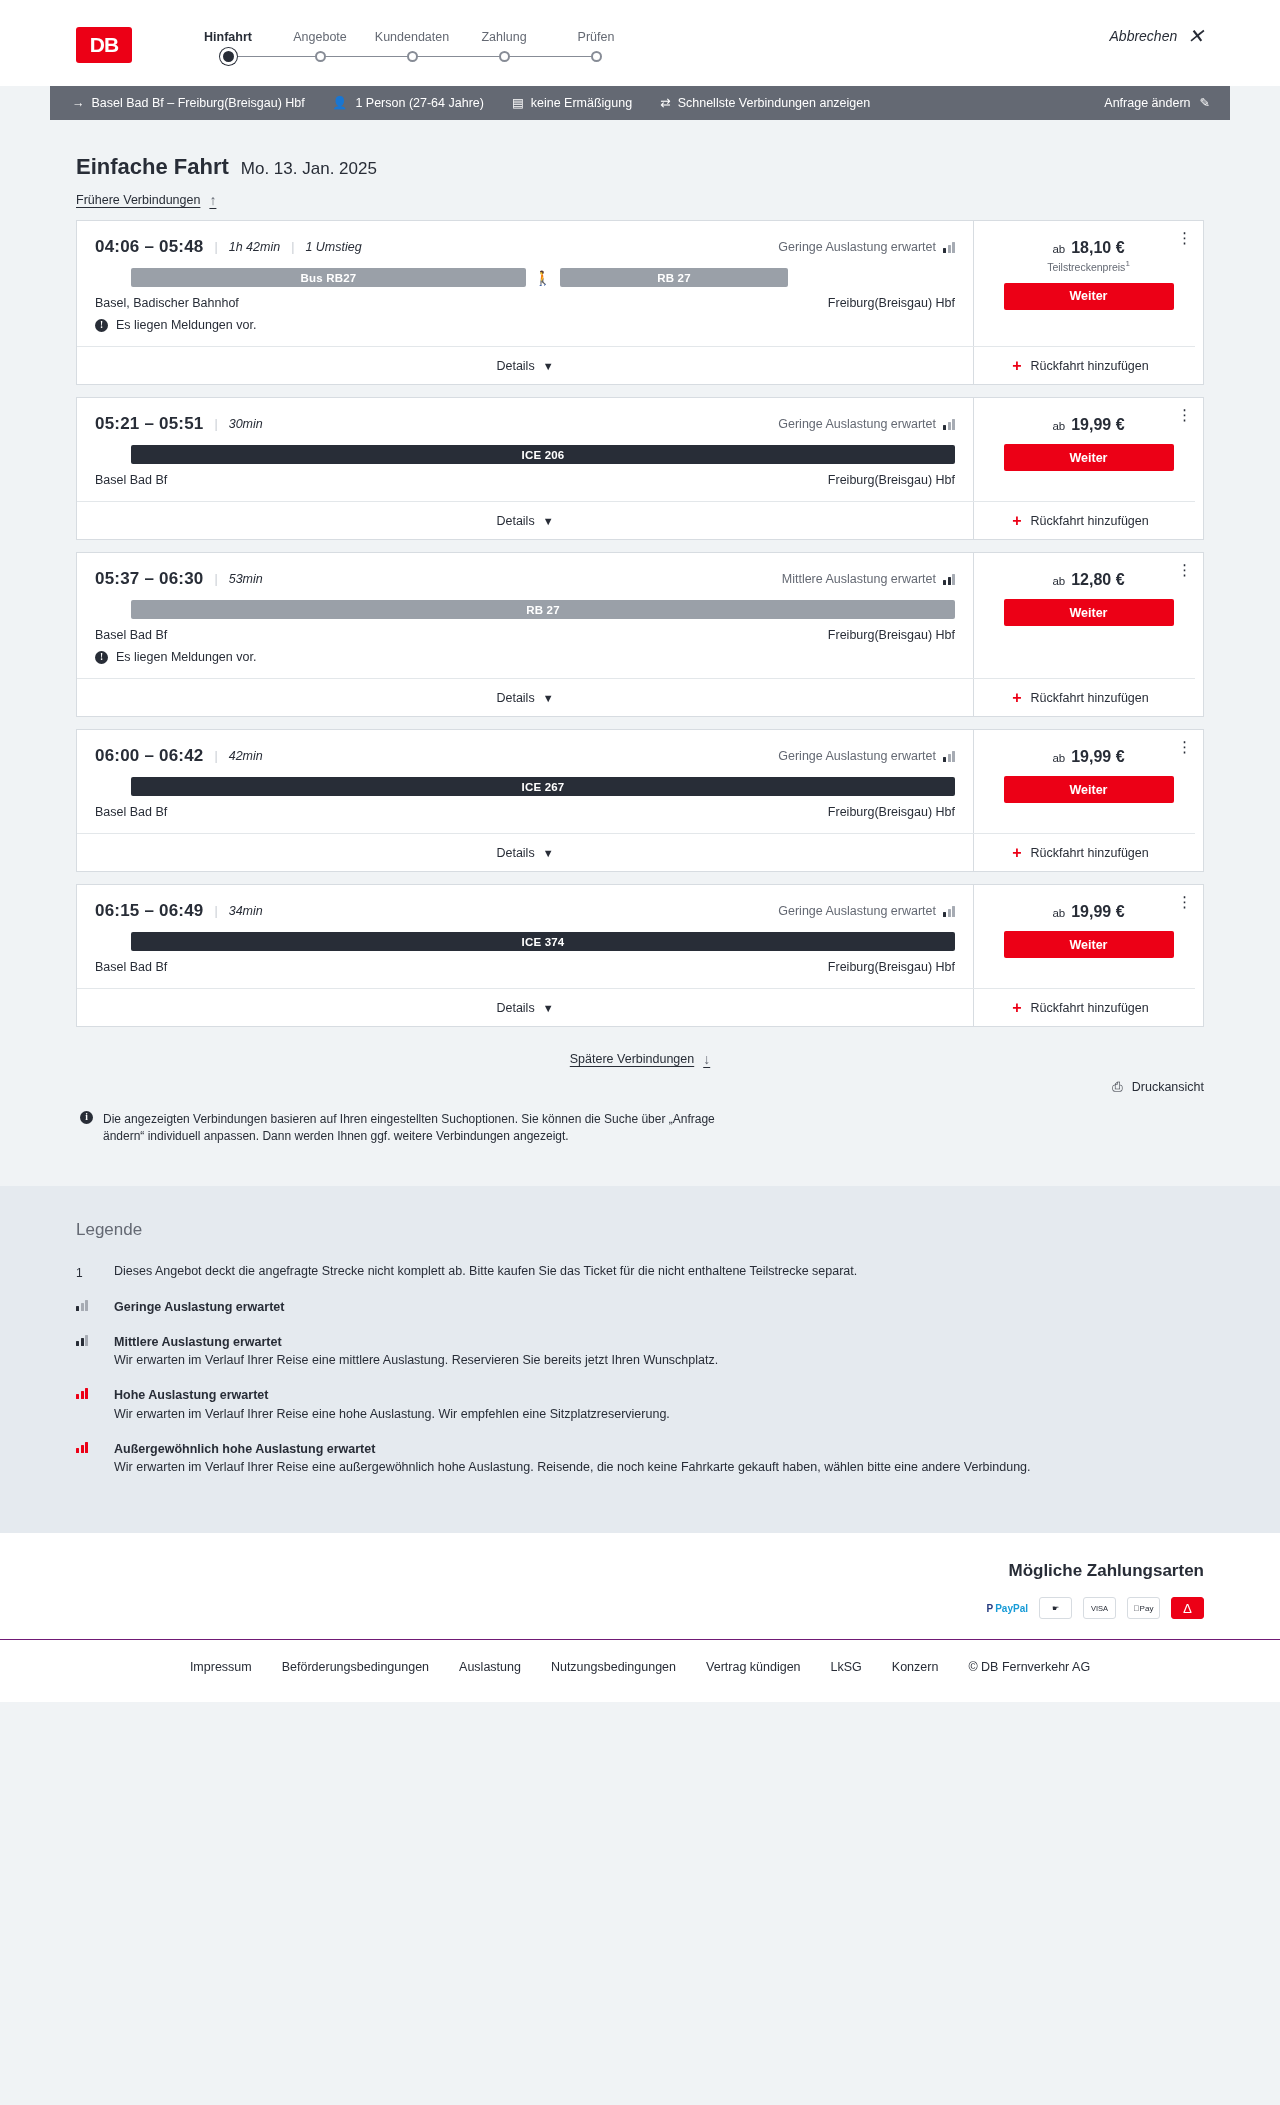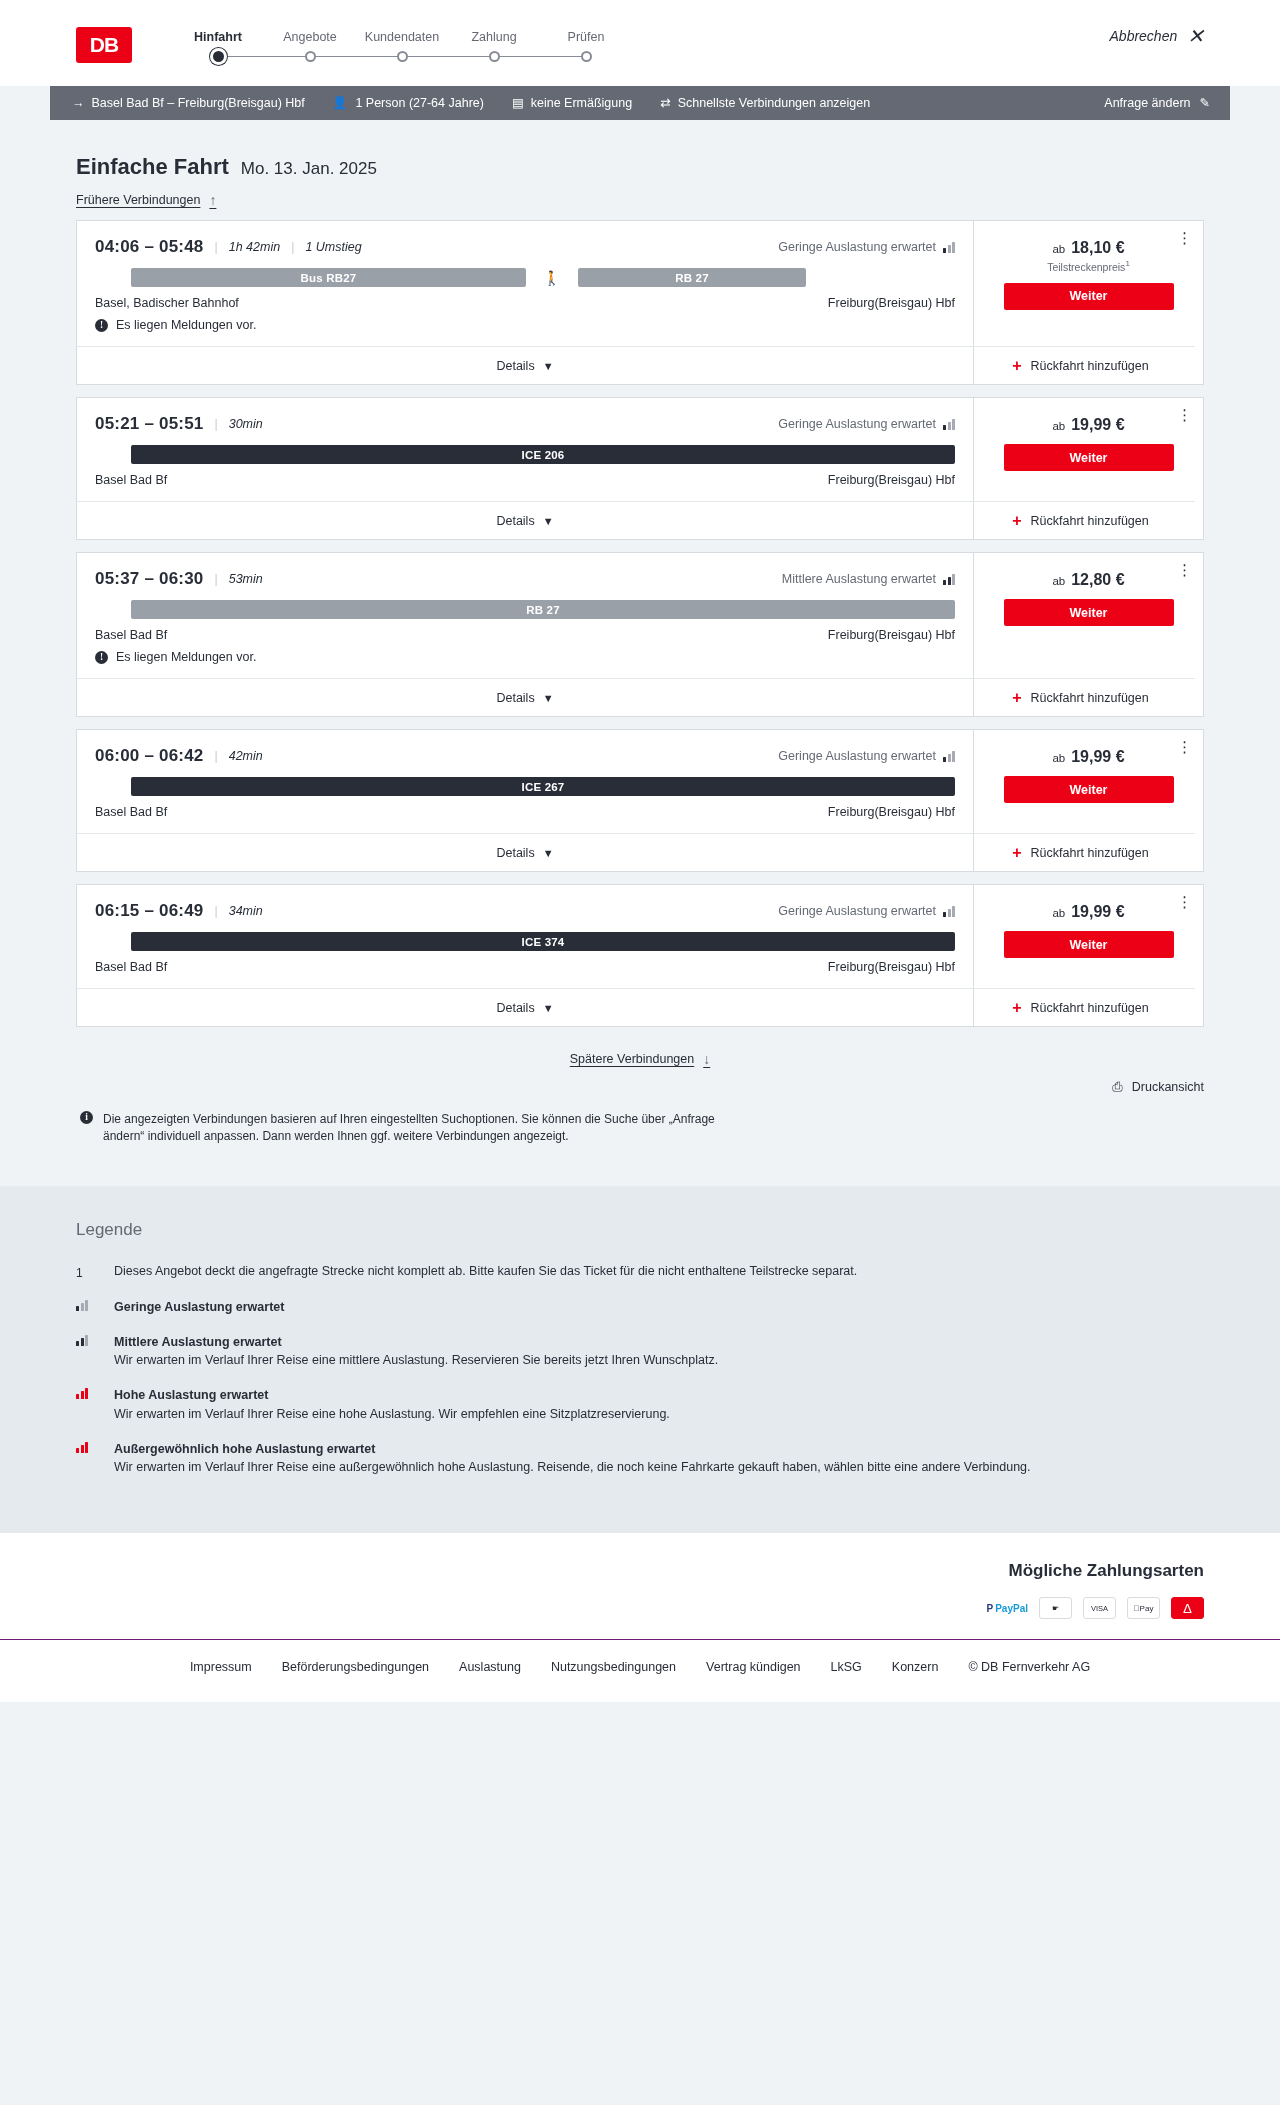--- a/index.html
+++ b/index.html
@@ -11,21 +11,21 @@
     color:#282d37;
     font-size:13px;
   }
   .page { width:1280px; margin:0 auto; background:#f0f3f5; position:relative; }
 
   
   .header-wrap { background:#ffffff; }
   .header {
     width:1180px; margin:0 auto; background:#fff;
     display:flex; align-items:center; padding:14px 26px 10px 26px;
-    position:relative; min-height:86px;
+    position:relative; min-height:86px;gap:10px;
   }
   .db-logo {
     width:56px; height:36px; background:#ec0016; color:#fff;
     border-radius:3px; display:flex; align-items:center; justify-content:center;
     font-weight:bold; font-size:21px; letter-spacing:-1px; font-family:"Liberation Sans", sans-serif;
   }
   .stepper { display:flex; margin-left:40px; align-items:flex-start; position:relative; }
   .step { width:92px; text-align:center; position:relative; }
   .step .label { font-size:12.5px; color:#646973; padding-bottom:16px; display:block; }
   .step.active .label { color:#282d37; font-weight:bold; }
@@ -85,21 +85,21 @@
   .dur { color:#282d37;font-style:italic; }
   .util { margin-left:auto; display:flex; align-items:center; gap:7px; }
   .bars { display:inline-flex; align-items:flex-end; gap:1.5px; height:11px; }
   .bars i { display:block; width:3px; background:#a6abb3; border-radius:0.5px; }
   .bars i:nth-child(1){ height:5px; } .bars i:nth-child(2){ height:8px; } .bars i:nth-child(3){ height:11px; }
   .bars.low i:nth-child(1){ background:#282d37; }
   .bars.mid i:nth-child(1), .bars.mid i:nth-child(2){ background:#282d37; }
   .bars.high i { background:#ec0016; }
   .bars.veryhigh i { background:#ec0016; }
 
-  .segments { display:flex; align-items:center; gap:12px; margin-top:11px;padding-left:36px; }
+  .segments { display:flex; align-items:center; gap:3px; margin-top:11px;padding-left:36px; }
   .seg {
     height:19px; border-radius:2px; color:#fff; font-size:11.5px; font-weight:bold;
     display:flex; align-items:center; justify-content:center; letter-spacing:0.2px;
   }
   .seg.bus { background:#9aa0a8; }
   .seg.rb { background:#9aa0a8; }
   .seg.ice { background:#282d37; }
   .walk { width:28px; text-align:center; font-size:14px; color:#282d37; }
 
   .stations { display:flex; margin-top:9px; font-size:12.5px; color:#282d37; }

